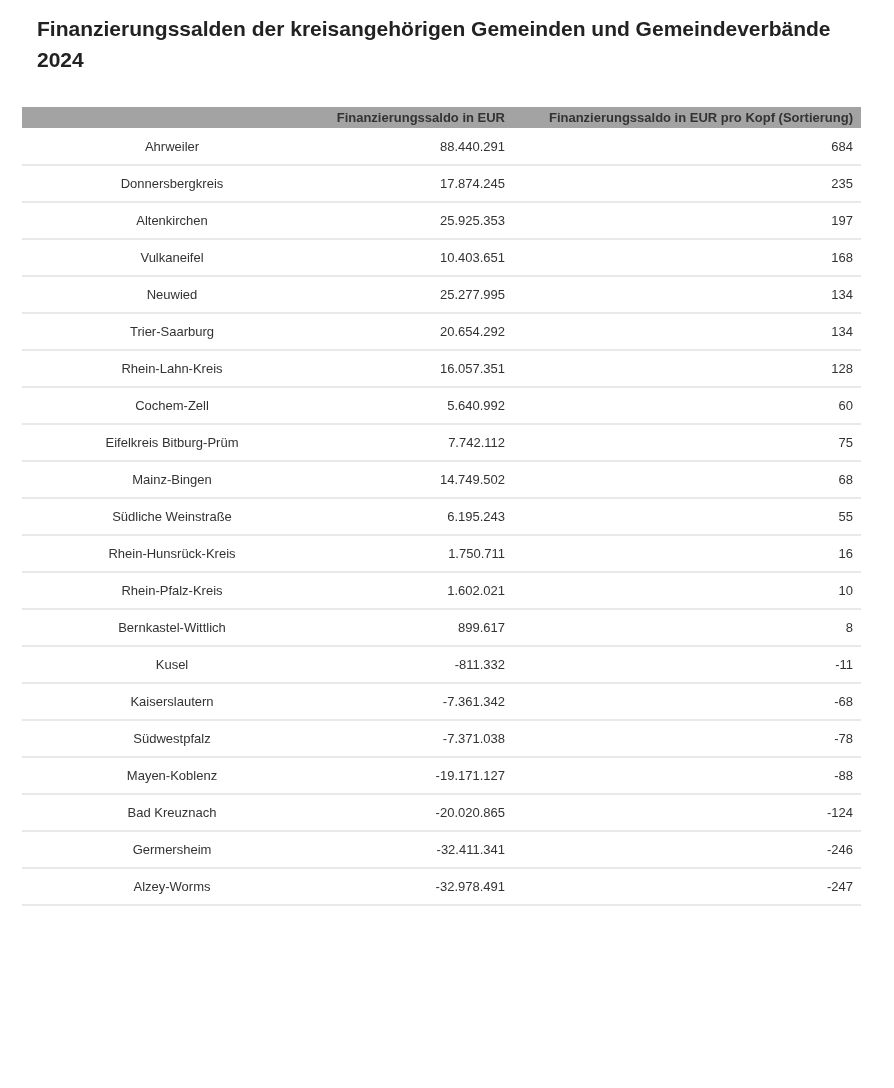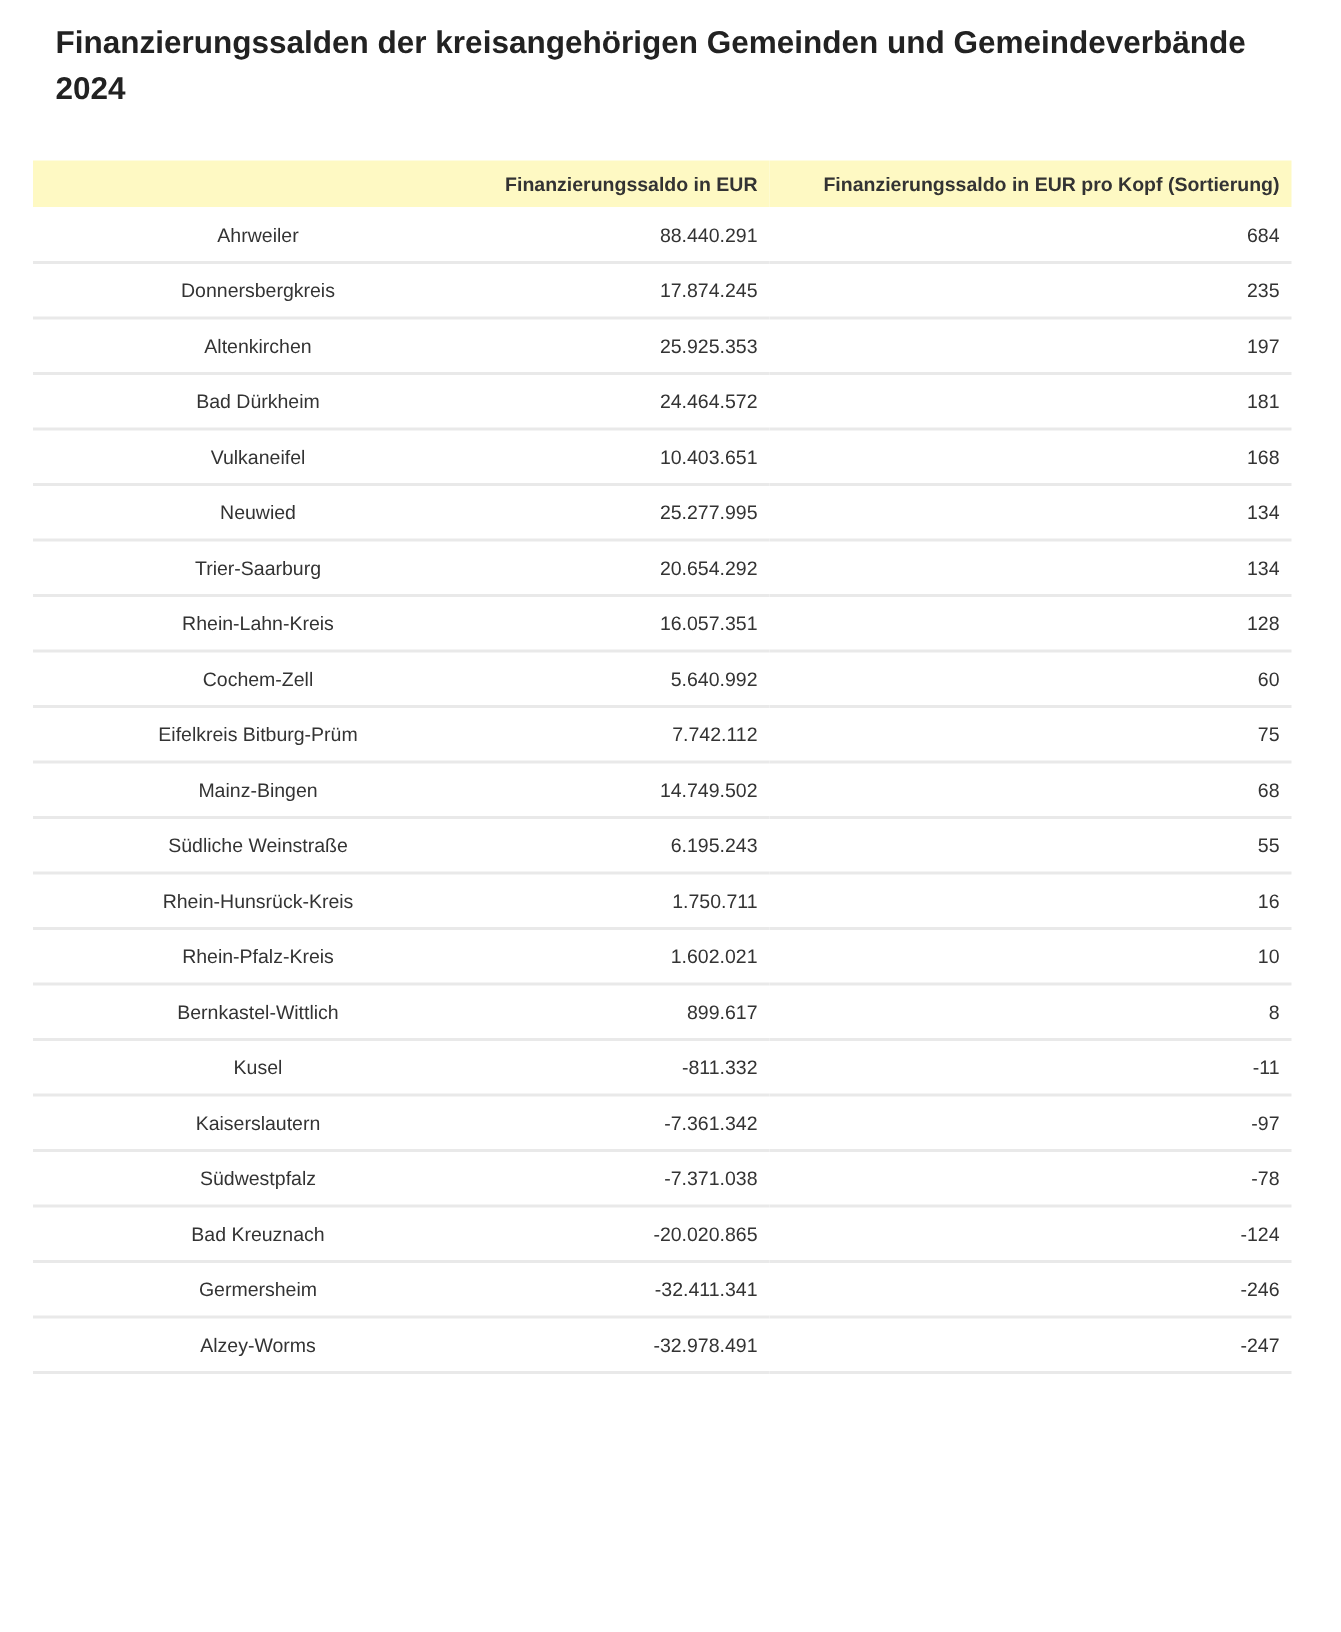--- a/index.html
+++ b/index.html
@@ -27,22 +27,22 @@
   table.data-table {
     margin-top: 32px;
     width: 839px;
     border-collapse: collapse;
     table-layout: fixed;
   }
   col.c-name { width: 300px; }
   col.c-saldo { width: 191px; }
   col.c-prokopf { width: 348px; }
   thead th {
-    background: #fef9c3;
-    height: 31px;
+    background: #a3a3a3;
+    height: 21px;
     padding: 0 8px;
     font-size: 13px;
     font-weight: 700;
     color: #333333;
     text-align: right;
     vertical-align: middle;
     white-space: nowrap;
   }
   thead th.h-empty { text-align: left; }
   tbody td {
@@ -85,25 +85,20 @@
         </tr>
         <tr>
           <td class="cell-name">Donnersbergkreis</td>
           <td class="cell-num">17.874.245</td>
           <td class="cell-num">235</td>
         </tr>
         <tr>
           <td class="cell-name">Altenkirchen</td>
           <td class="cell-num">25.925.353</td>
           <td class="cell-num">197</td>
-        </tr>
-        <tr>
-          <td class="cell-name">Bad Dürkheim</td>
-          <td class="cell-num">24.464.572</td>
-          <td class="cell-num">181</td>
         </tr>
         <tr>
           <td class="cell-name">Vulkaneifel</td>
           <td class="cell-num">10.403.651</td>
           <td class="cell-num">168</td>
         </tr>
         <tr>
           <td class="cell-name">Neuwied</td>
           <td class="cell-num">25.277.995</td>
           <td class="cell-num">134</td>
@@ -154,26 +149,31 @@
           <td class="cell-num">8</td>
         </tr>
         <tr>
           <td class="cell-name">Kusel</td>
           <td class="cell-num">-811.332</td>
           <td class="cell-num">-11</td>
         </tr>
         <tr>
           <td class="cell-name">Kaiserslautern</td>
           <td class="cell-num">-7.361.342</td>
-          <td class="cell-num">-97</td>
+          <td class="cell-num">-68</td>
         </tr>
         <tr>
           <td class="cell-name">Südwestpfalz</td>
           <td class="cell-num">-7.371.038</td>
           <td class="cell-num">-78</td>
+        </tr>
+        <tr>
+          <td class="cell-name">Mayen-Koblenz</td>
+          <td class="cell-num">-19.171.127</td>
+          <td class="cell-num">-88</td>
         </tr>
         <tr>
           <td class="cell-name">Bad Kreuznach</td>
           <td class="cell-num">-20.020.865</td>
           <td class="cell-num">-124</td>
         </tr>
         <tr>
           <td class="cell-name">Germersheim</td>
           <td class="cell-num">-32.411.341</td>
           <td class="cell-num">-246</td>

